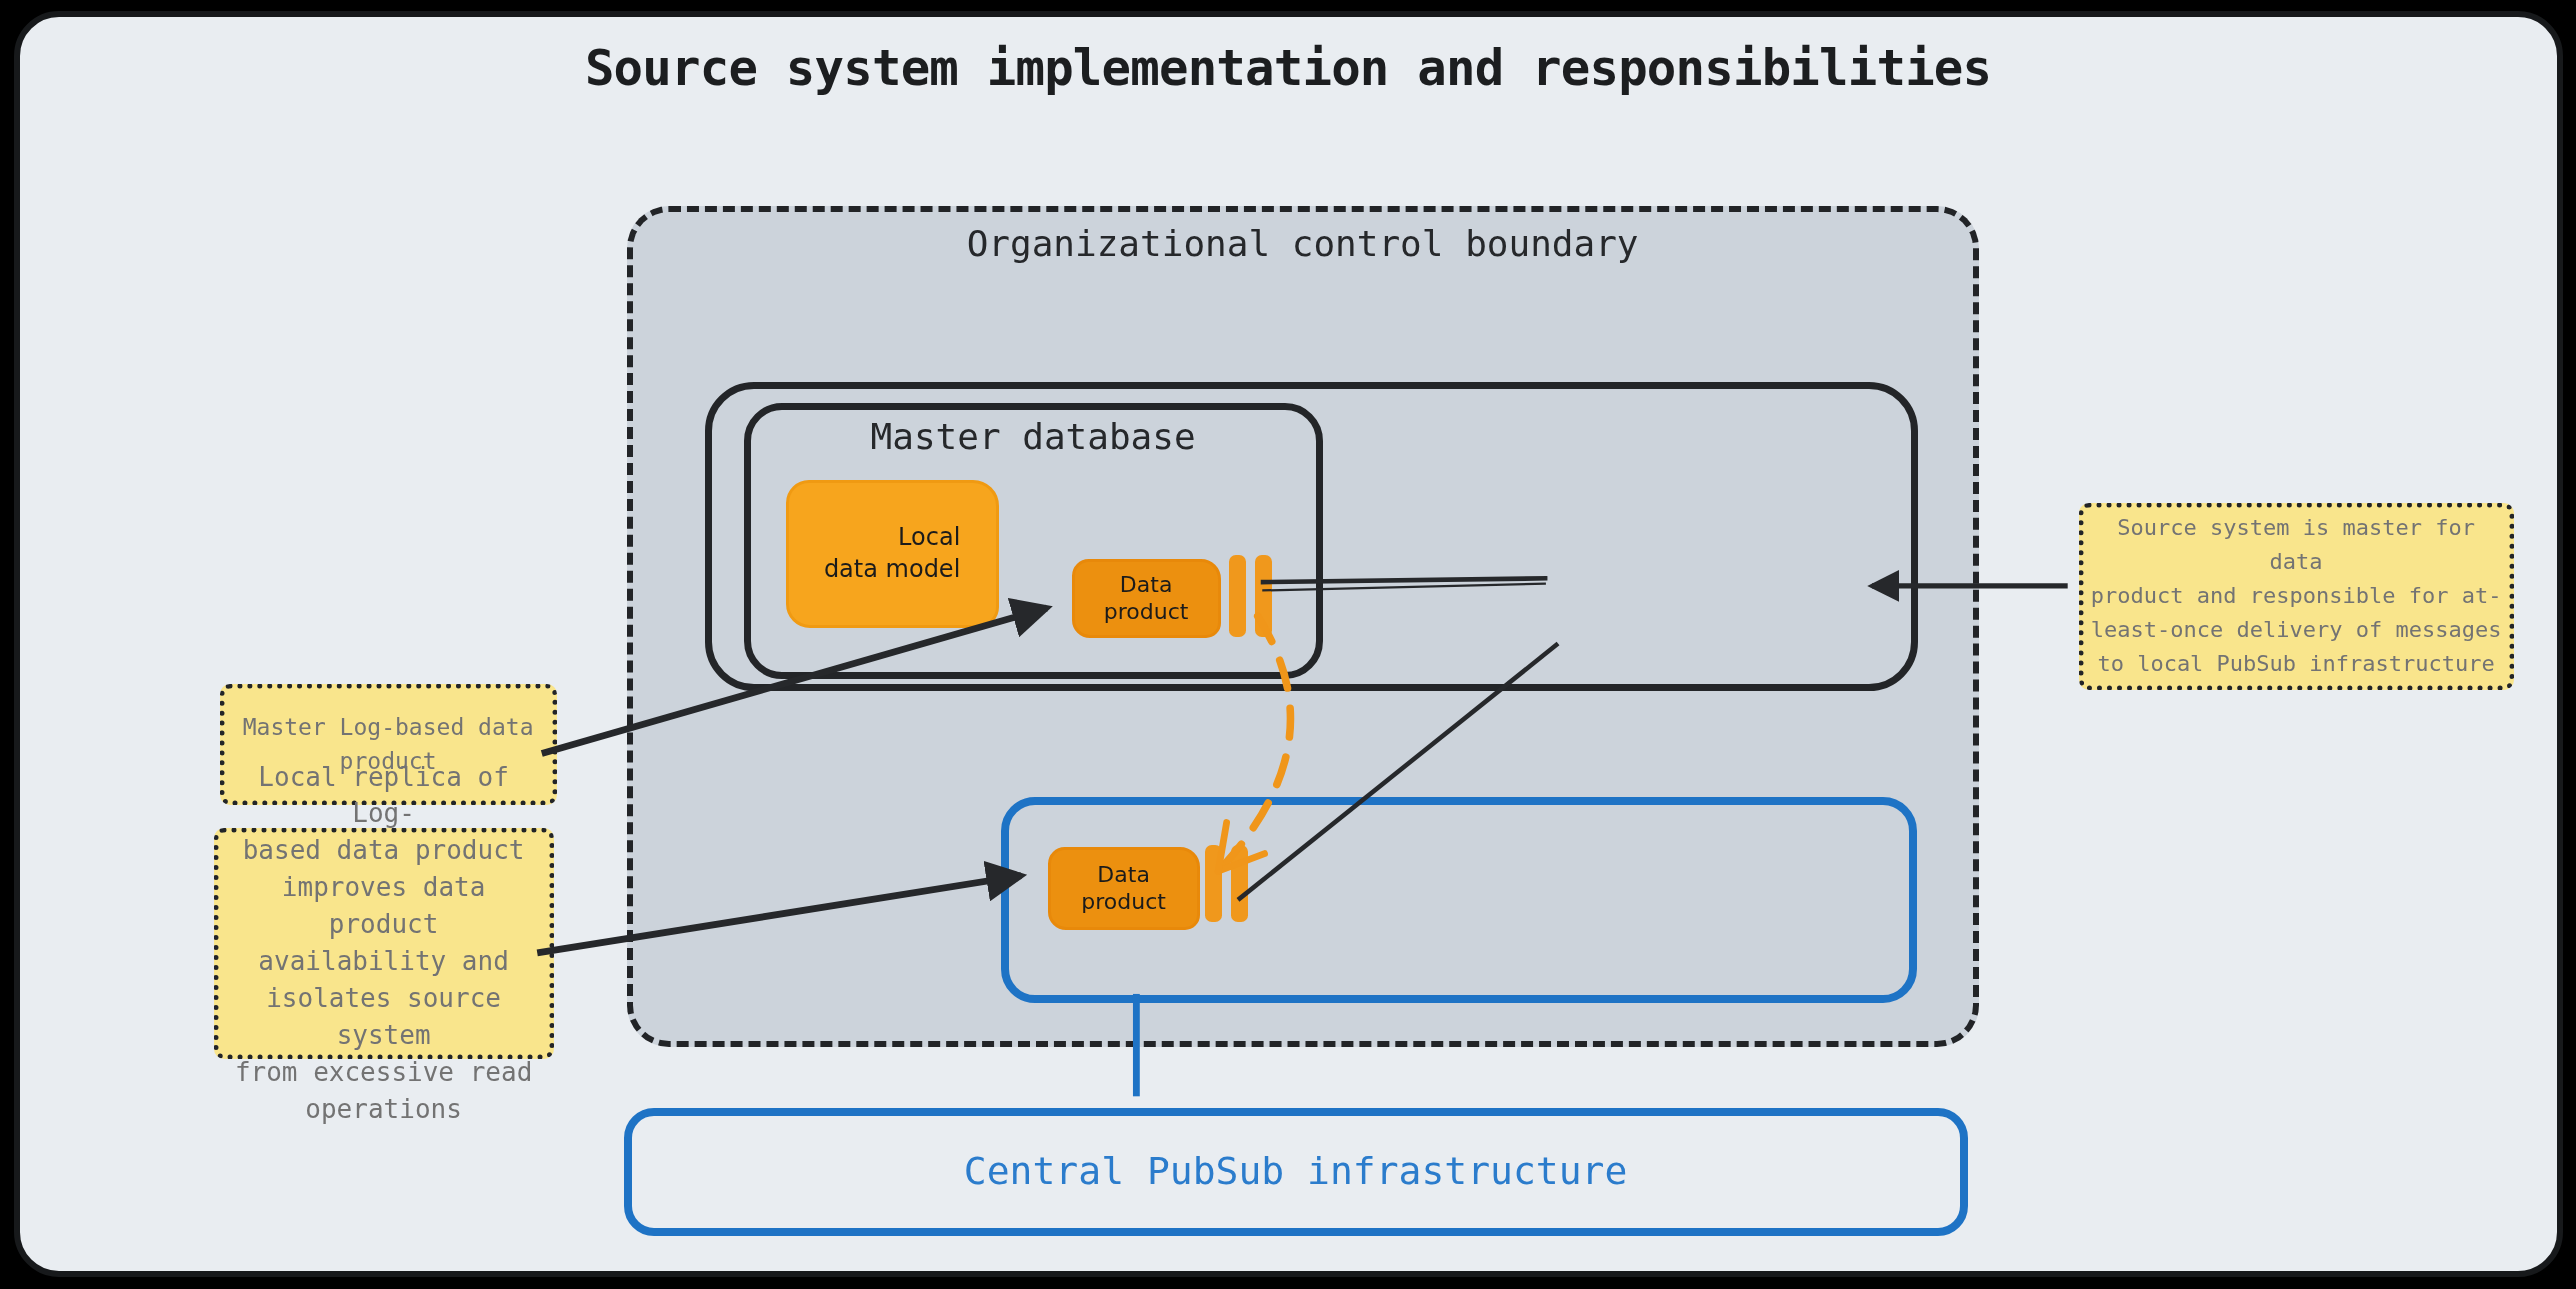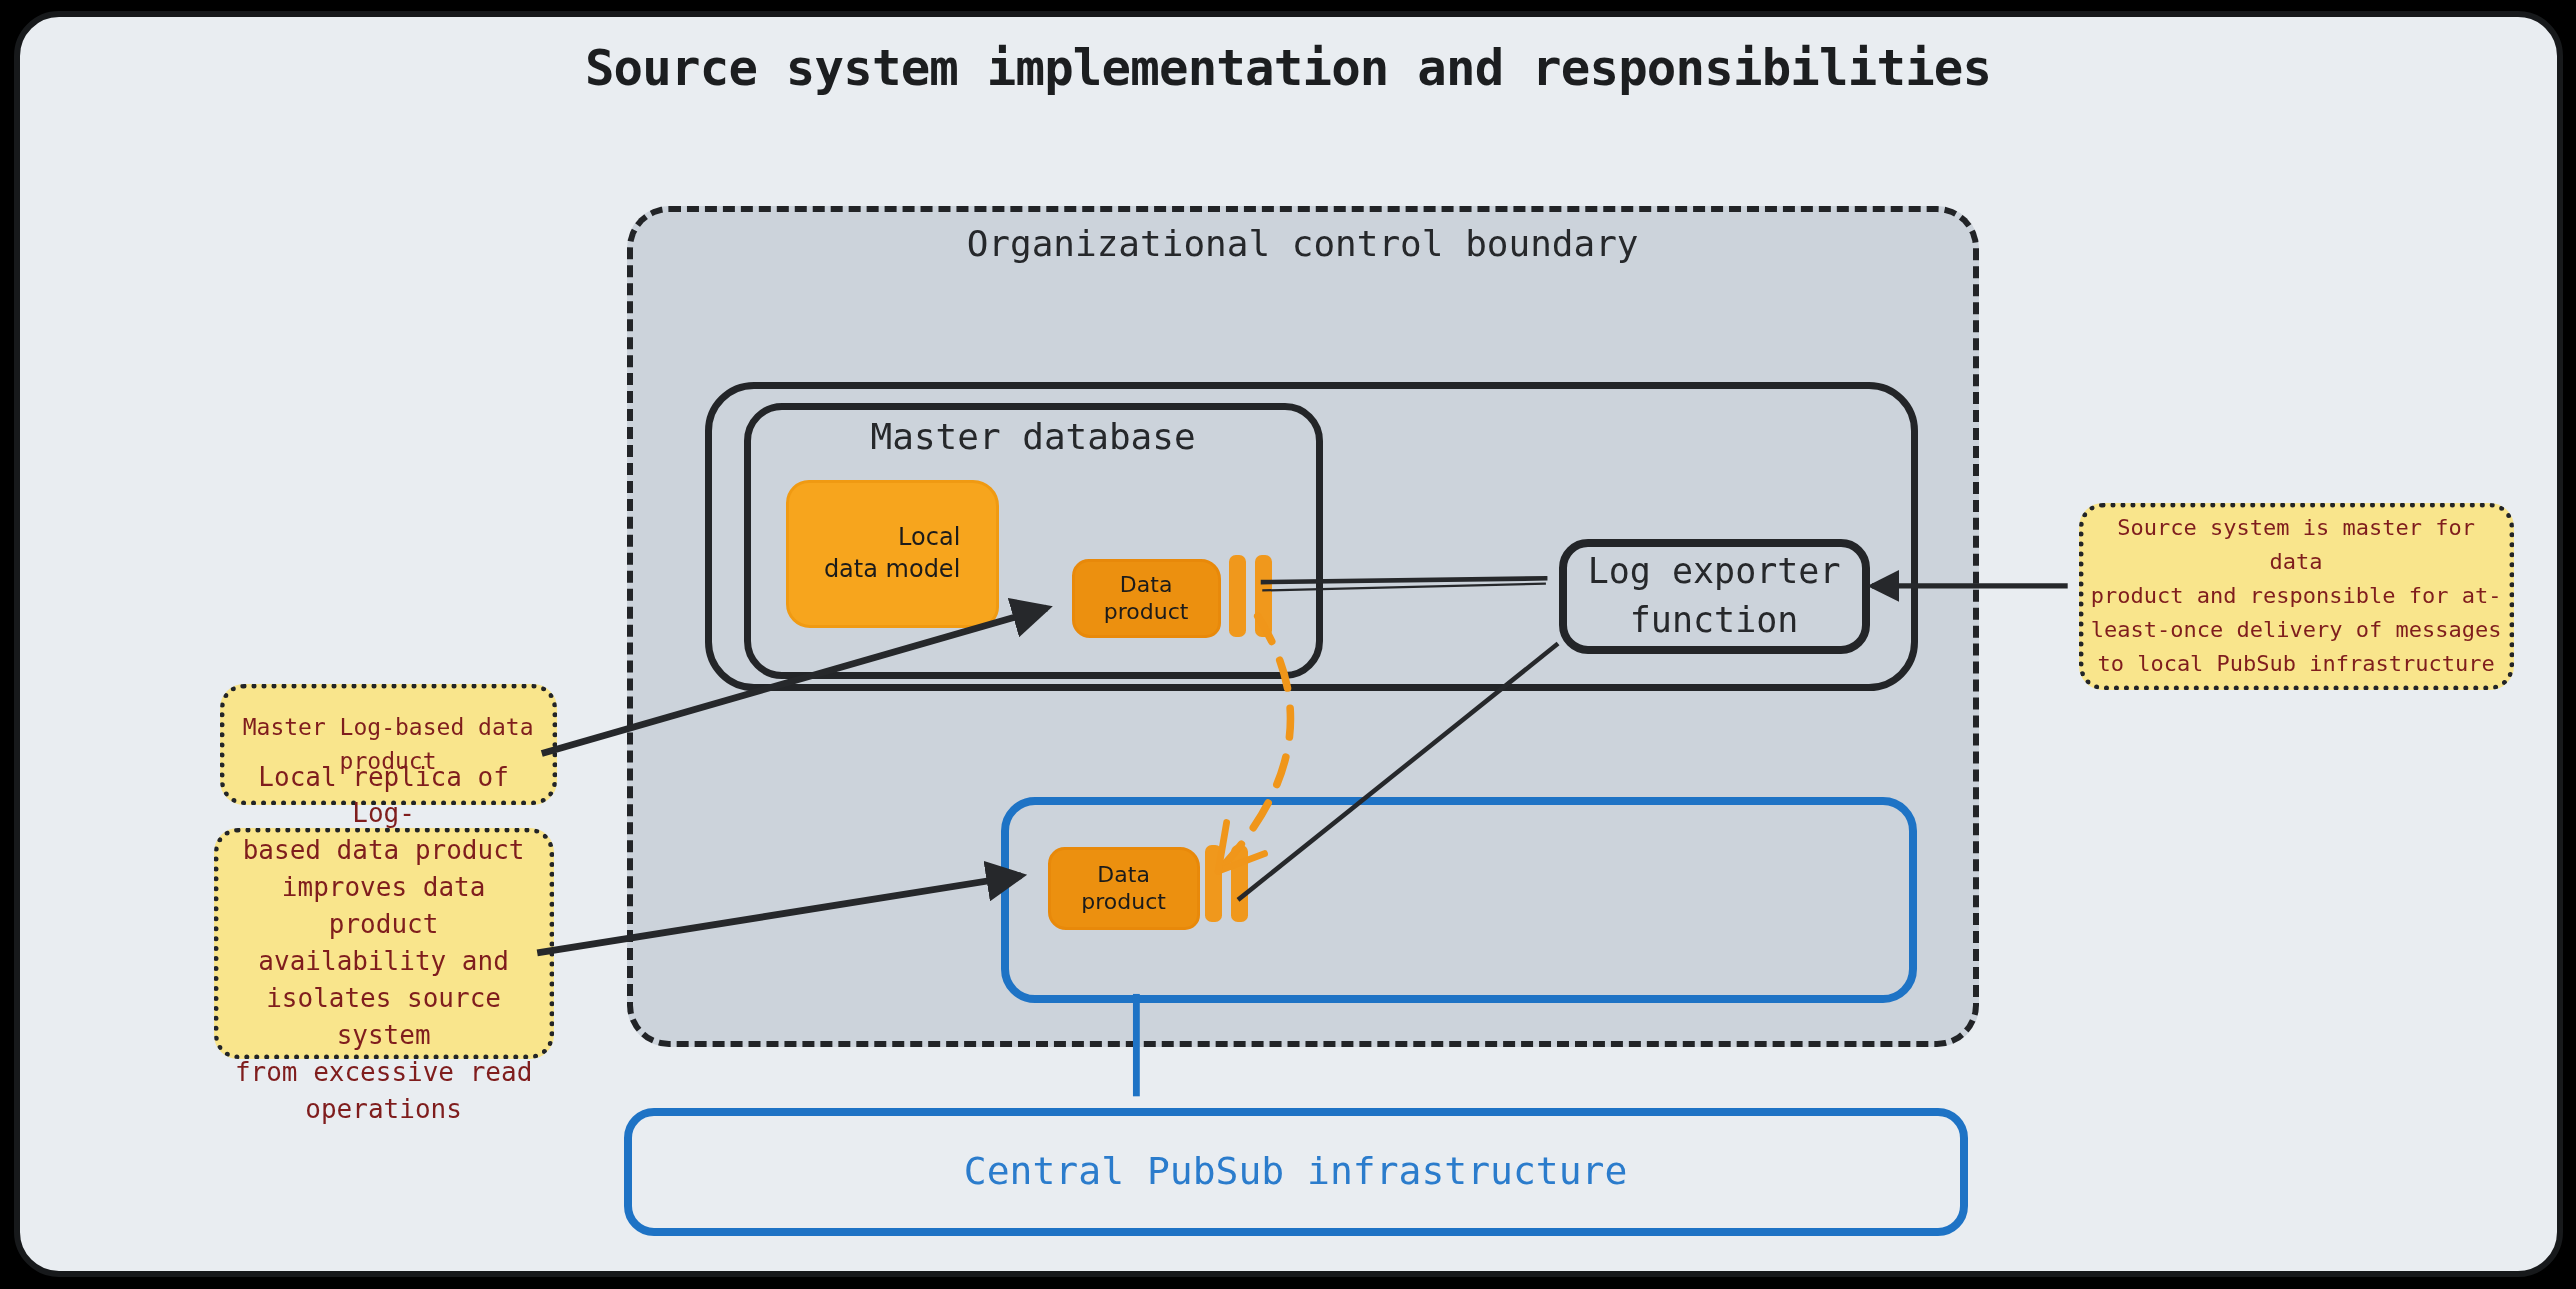--- a/index.html
+++ b/index.html
@@ -84,23 +84,23 @@
     display:flex;align-items:center;justify-content:center;
     font:400 38px/1.2 var(--mono);color:var(--blue-text);
   }
 
   .contpub{
     left:1020px;top:686px;width:318px;text-align:center;
     font:bold 29px/1.5 var(--mono);color:#ee9414;
   }
 
   .note{
-    background:var(--yellow);border:5.3px dotted #222427;border-radius:24px;
+    background:var(--yellow);border:5.3px dotted #222427;border-radius:10px;
     display:flex;align-items:center;justify-content:center;
-    font:400 23px/1.5 var(--mono);color:#7f1d1d;text-align:center;padding:2px;
+    font:400 23px/1.5 var(--mono);color:#737373;text-align:center;padding:2px;
   }
   .note-master{left:200px;top:667px;width:337px;height:121px;}
   .note-replica{left:194px;top:811px;width:340px;height:231px;font-size:26px;line-height:1.42;}
   .note-right{left:2059px;top:486px;width:435px;height:187px;font-size:22px;line-height:1.55;}
 
   #wires{left:0;top:0;width:2549px;height:1266px;pointer-events:none;z-index:10}
 </style>
 </head>
 <body>
 
@@ -119,22 +119,20 @@
   <div class="abs ldm pre">Local
 data model</div>
 
   <div class="abs dp dp1 pre">Data
 product</div>
   <div class="abs bars bars1">
     <div class="bar"></div>
     <div class="bar"></div>
   </div>
 
-  <div class="abs logexp pre">Log exporter
-function</div>
 
   <div class="abs bluebox"></div>
 
   <div class="abs dp dp2 pre">Data
 product</div>
   <div class="abs bars bars2">
     <div class="bar"></div>
     <div class="bar"></div>
   </div>
 

